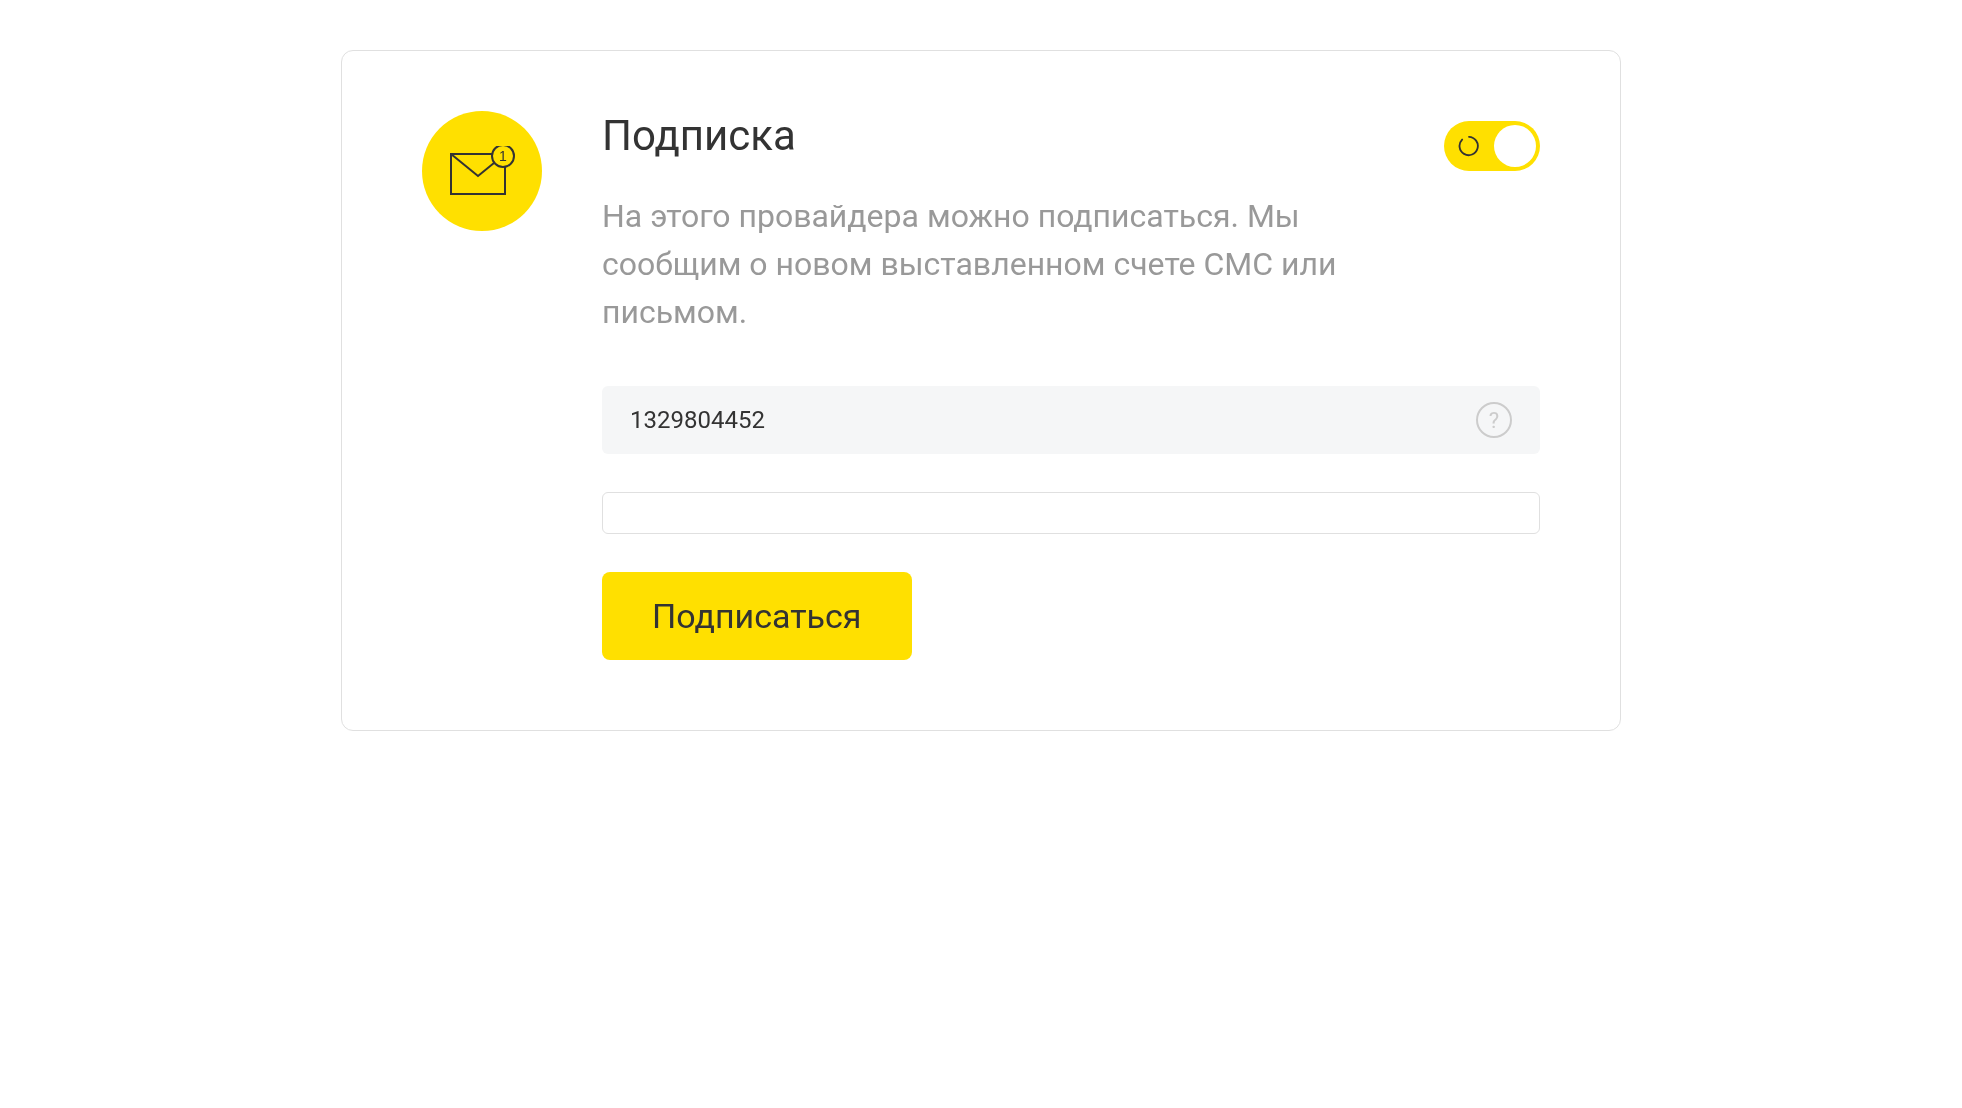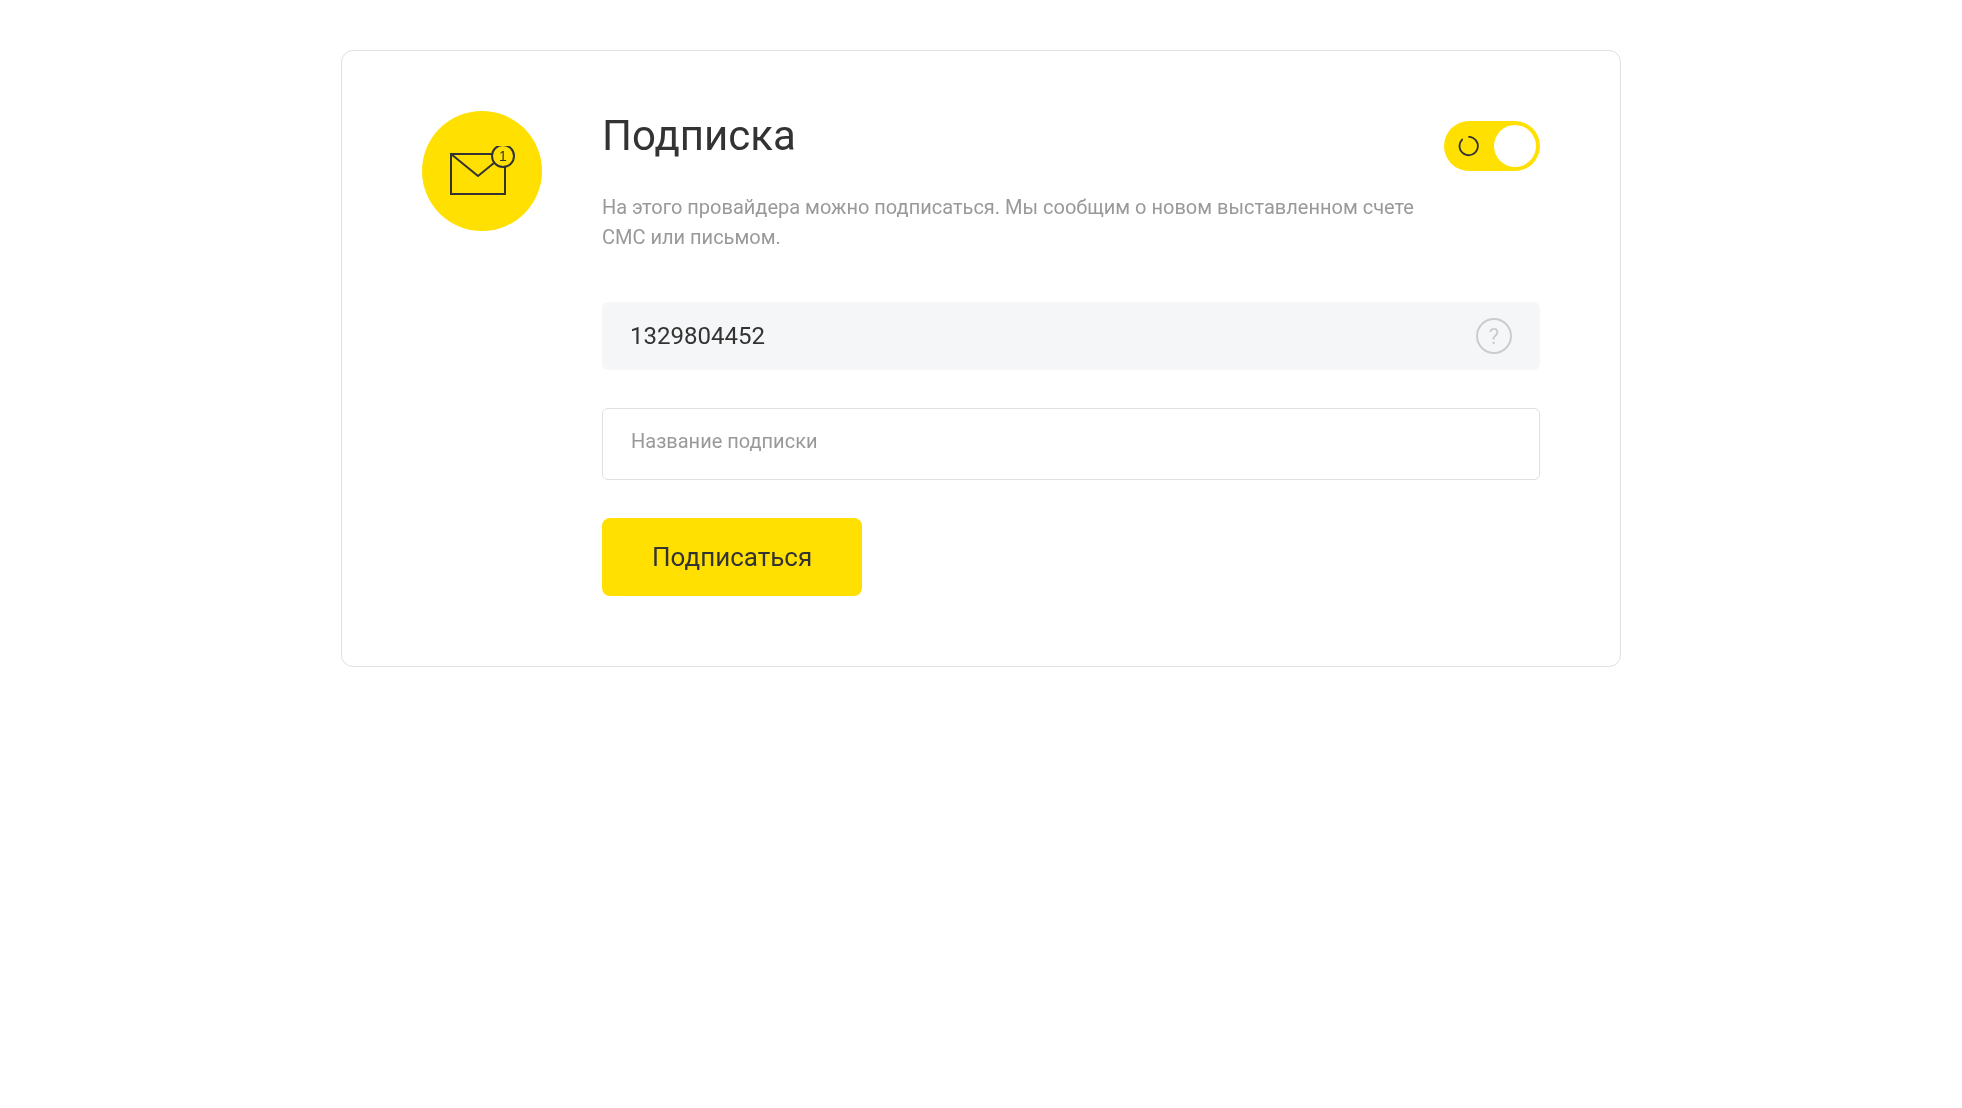--- a/index.html
+++ b/index.html
@@ -38,21 +38,21 @@
     .content {
       flex: 1;
     }
     .title {
       font-size: 42px;
       font-weight: 400;
       color: #333333;
       margin-bottom: 32px;
     }
     .description {
-      font-size: 20px;
+      font-size: 32px;
       line-height: 1.5;
       color: #999999;
       font-weight: 400;
       max-width: 820px;
     }
     .toggle {
       position: absolute;
       top: 70px;
       right: 80px;
       width: 96px;
@@ -123,21 +123,21 @@
       justify-content: center;
       color: #cccccc;
       font-size: 22px;
       cursor: pointer;
     }
     .submit-btn {
       background: #ffe000;
       border: none;
       border-radius: 8px;
       padding: 24px 50px;
-      font-size: 26px;
+      font-size: 34px;
       color: #333333;
       cursor: pointer;
       font-family: inherit;
       font-weight: 400;
     }
   </style>
 </head>
 <body>
 
 <div class="card">
@@ -164,18 +164,17 @@
     </div>
   </div>
 
   <div class="form-section">
     <div class="field field-readonly">
       <div class="field-value">1329804452</div>
       <div class="help-icon">?</div>
     </div>
 
     <div class="field field-editable">
-      <div class="field-label">Название подписки</div>
     </div>
 
     <button class="submit-btn">Подписаться</button>
   </div>
 </div>
 
 </body></html>

